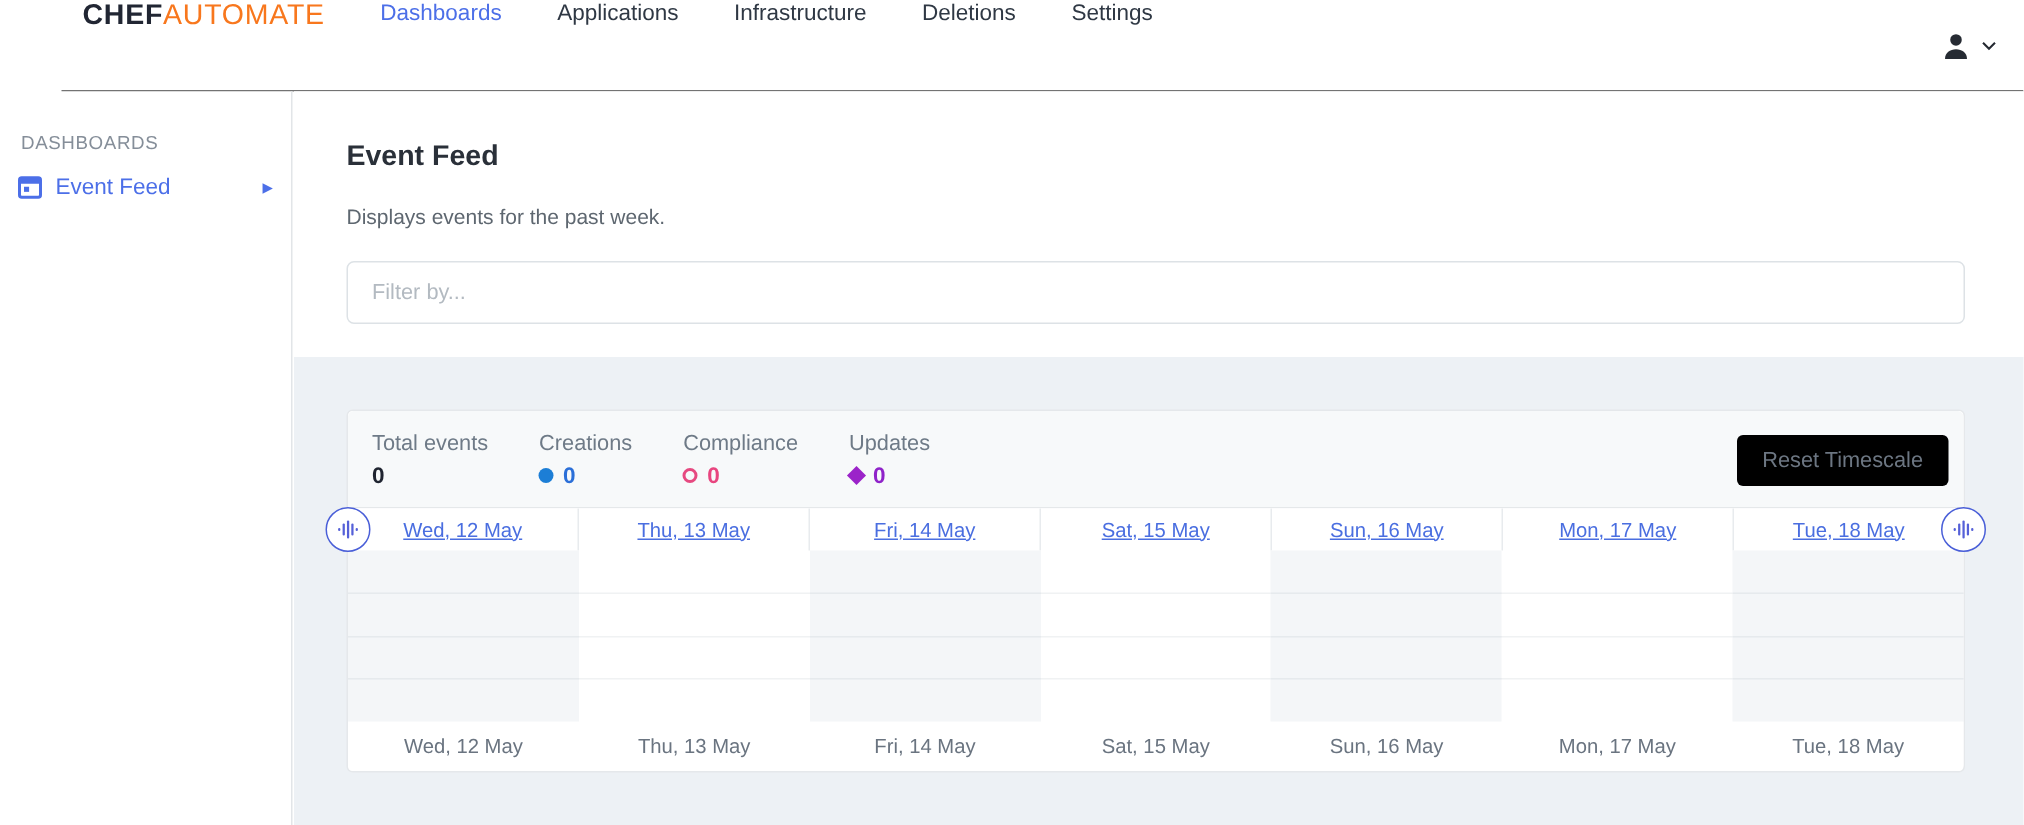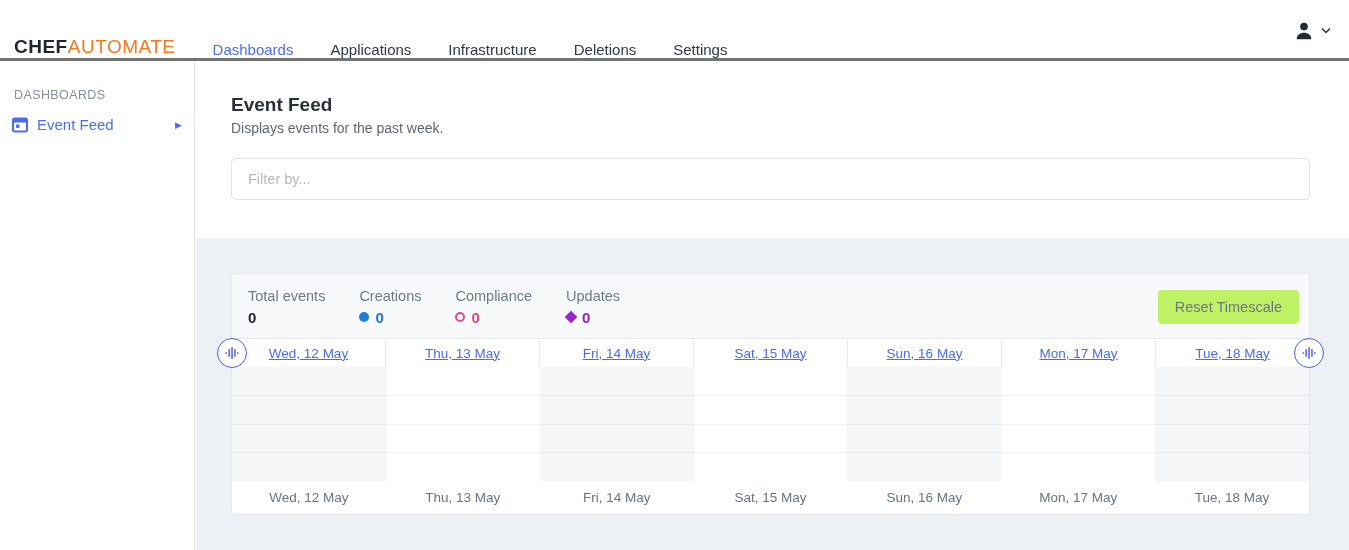--- a/index.html
+++ b/index.html
@@ -1,59 +1,59 @@
 <!DOCTYPE html>
 <html><head>
 <meta charset="utf-8">
 <style>
   * { margin:0; padding:0; box-sizing:border-box; }
   html,body { width:1349px; height:550px; background:#fff; font-family:"Liberation Sans", sans-serif; overflow:hidden; }
 
   
-  .navbar { height:61px; display:flex; align-items:flex-end; background:#fff; border-bottom:3px solid #737373; position:relative; }
+  .navbar { height:61px; display:flex; align-items:flex-start; background:#fff; border-bottom:1px solid #737373; position:relative;margin-left:41px; }
   .logo { margin-left:14px; font-size:19px; font-weight:700; letter-spacing:.5px; white-space:nowrap; cursor:pointer; }
   .logo .p1 { color:#212633; }
   .logo .p2 { color:#f8771d; font-weight:400; }
   .nav-items { display:flex; gap:37px; margin-left:37px; list-style:none; }
   .nav-item { font-size:15px; color:#2f3844; cursor:pointer; }
   .nav-item.active { color:#4c6fe8; }
   .user-area { position:absolute; right:18px; top:0; height:61px; display:flex; align-items:center; gap:6px; cursor:pointer; }
 
   
   .sidebar { position:absolute; left:0; top:61px; bottom:0; width:195px; background:#fff; border-right:1px solid #e2e5e8; }
   .sidebar-heading { margin:27px 0 0 14px; font-size:12.5px; color:#858e99; letter-spacing:.4px; }
   .sidebar-item { display:flex; align-items:center; margin:14px 10px 0 12px; color:#4c6fe8; font-size:15px; cursor:pointer; }
   .sidebar-item .label { margin-left:9px; flex:1; }
   .sidebar-item .expand { font-size:9px; color:#4c6fe8; padding:2px; }
 
   
   .main { position:absolute; left:196px; top:61px; right:0; bottom:0; background:#fff; }
   .page-head { padding:33px 39px 0 35px; background:#fff; }
   .page-title { font-size:19px; font-weight:700; color:#2a3039; }
-  .page-subtitle { margin-top:4px; font-size:14px; color:#5e6770; }
+  .page-subtitle { margin-top:20px; font-size:14px; color:#5e6770; }
   .filter-wrap { margin:22px 39px 12px 35px; }
   .filter-input { width:100%; height:42px; border:1px solid #dde2e6; border-radius:5px; padding:0 16px; font-size:14.5px; color:#3a414a; font-family:"Liberation Sans",sans-serif; outline:none; }
   .filter-input::placeholder { color:#b3bac1; }
 
   .gray-zone { position:absolute; left:0; right:0; top:177px; bottom:0; background:#edf1f5; }
 
   
   .card { position:relative; margin:35px 0 0 35px; width:1079px; background:#fff; border:1px solid #e5e8eb; border-radius:4px; }
   .stats-strip { display:flex; align-items:center; background:#f7f9fa; border-radius:4px 4px 0 0; padding:13px 10px 12px 16px; height:65px; border-bottom:1px solid #e5e8ea; }
   .stat { margin-right:34px; }
   .stat-label { font-size:14.5px; color:#6e7a87; }
   .stat-value { margin-top:5px; font-size:15px; font-weight:700; color:#1f2430; display:flex; align-items:center; gap:6px; }
   .marker { width:10px; height:10px; display:inline-block; }
   .marker.circle-filled { border-radius:50%; background:#1c7ed6; }
   .marker.circle-outline { border-radius:50%; border:2px solid #e64980; background:transparent; }
   .marker.diamond { transform:rotate(45deg) scale(.9); background:#9b23c9; }
   .val-creations { color:#2b6fd8; }
   .val-deletions { color:#e8457f; }
   .val-updates { color:#8f23c9; }
-  .reset-btn { margin-left:auto; align-self:center; background:#bef264; border:none; border-radius:4px; color:#6c7682; font-size:14.5px; padding:9px 17px; cursor:pointer; font-family:"Liberation Sans",sans-serif; }
+  .reset-btn { margin-left:auto; align-self:center; background:#000000; border:none; border-radius:4px; color:#6c7682; font-size:14.5px; padding:9px 17px; cursor:pointer; font-family:"Liberation Sans",sans-serif; }
 
   .tl-header { display:flex; height:28px; background:#fff; }
   .tl-header-cell { flex:1; display:flex; align-items:center; justify-content:center; border-left:1px solid #e8ebee; }
   .tl-header-cell:first-child { border-left:none; }
   .day-link { font-size:13.5px; color:#4a6ee0; text-decoration:underline; cursor:pointer; }
 
   .tl-grid { display:flex; height:114px; }
   .tl-col { flex:1; display:flex; flex-direction:column; }
   .tl-col:nth-child(odd) { background:#f4f6f8; }
   .tl-cell { flex:1; border-bottom:1px solid rgba(150,160,172,.14); }

